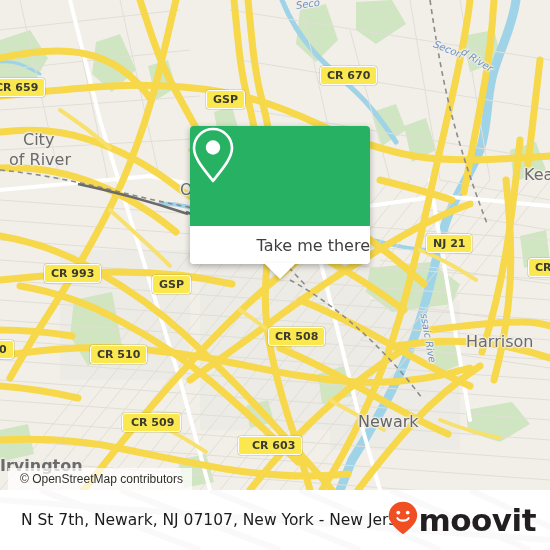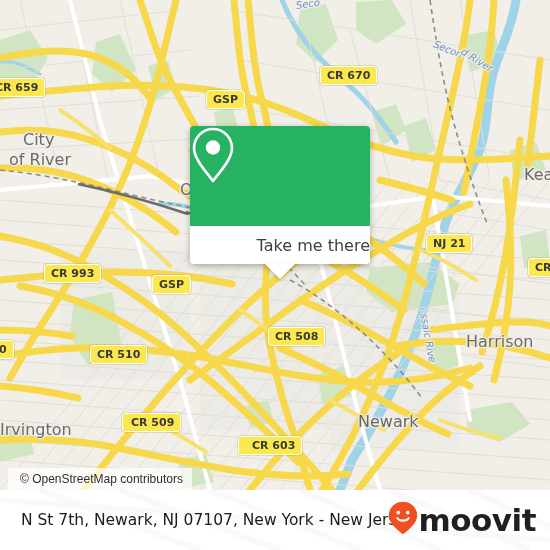--- a/index.html
+++ b/index.html
@@ -345,21 +345,21 @@
         <div class="shield" style="left: 238px; top: 436px; padding-left: 13px;">CR 603</div>
       </div>
 
     <div id="label-layer">
         <div class="maplabel city-md" style="left: 23px; top: 130px;">City</div>
         <div class="maplabel city-md" style="left: 9px; top: 150px;">of River</div>
         <div class="maplabel city-md" style="left: 180px; top: 180px;">O</div>
         <div class="maplabel city-md" style="left: 524px; top: 165px;">Kea</div>
         <div class="maplabel city-md" style="left: 466px; top: 332px;">Harrison</div>
         <div class="maplabel city-lg" style="left: 358px; top: 412px;">Newark</div>
-        <div class="maplabel city-md" style="left: 0px; top: 420px;">Irvington</div>
+        <div class="maplabel city-md" style="left: 0px; top: 456px; font-weight: bold;">Irvington</div>
       </div>
 
     <div id="water-layer">
         <div class="maplabel water-lbl" style="left: 296px; top: 0px; transform: rotate(-8deg); transform-origin: left center;">Seco</div>
         <div class="maplabel water-lbl" style="left: 434px; top: 38px; transform: rotate(22deg); transform-origin: left center;">Secon</div>
         <div class="maplabel water-lbl" style="left: 462px; top: 45px; transform: rotate(32deg); transform-origin: left center;">d River</div>
         <div class="maplabel water-lbl" style="left: 424px; top: 308px; transform: rotate(80deg); transform-origin: left center;">ssaic Rive</div>
       </div>
 
     <div id="popup">

